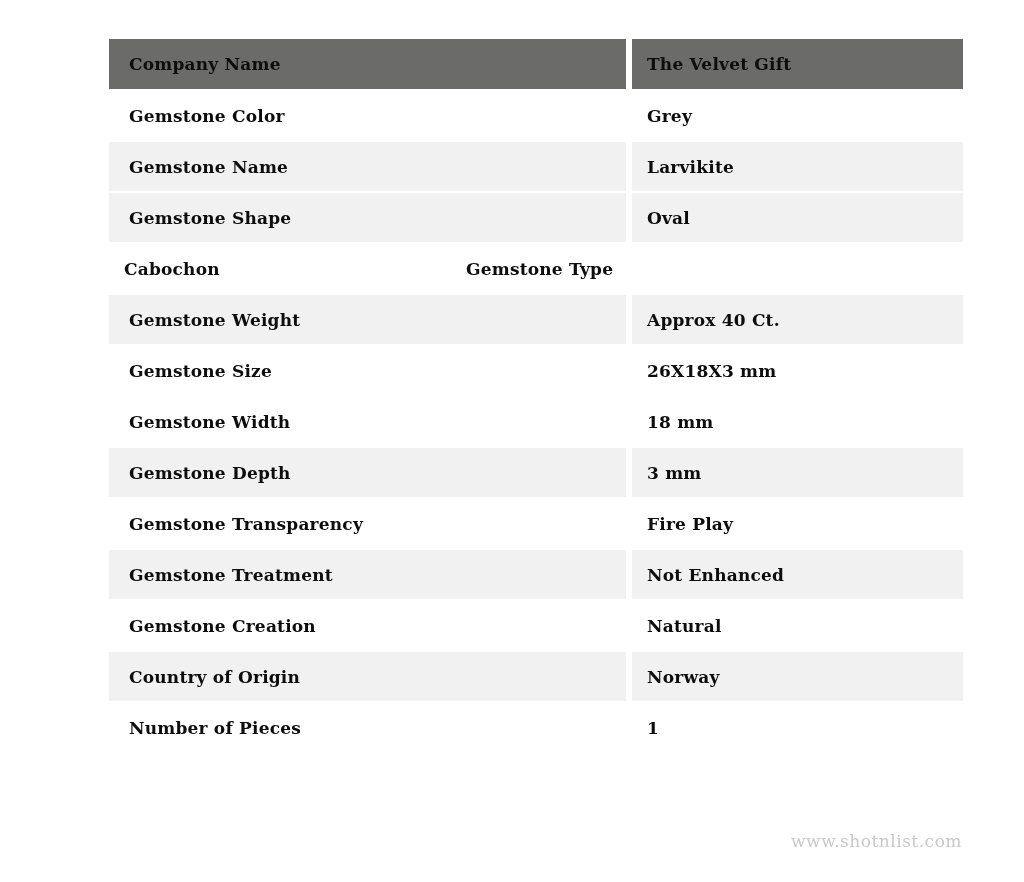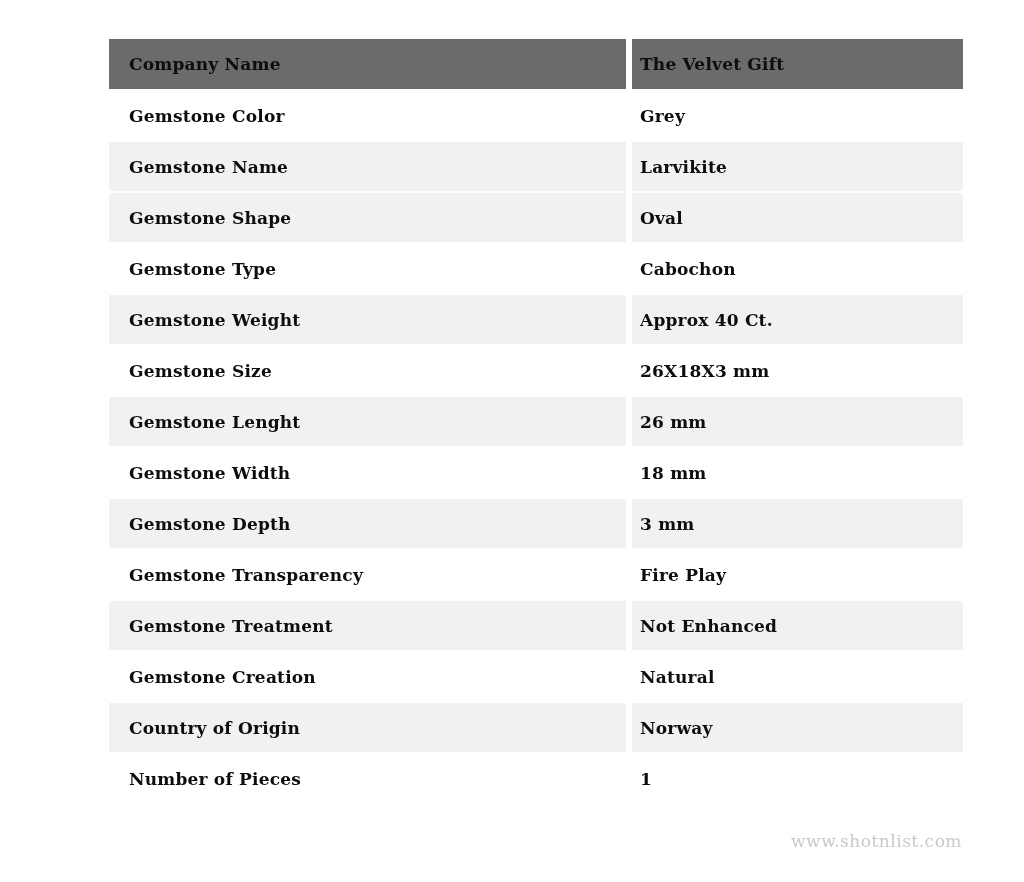--- a/index.html
+++ b/index.html
@@ -32,21 +32,21 @@
     color: var(--text-color, #0d0d0d);
     letter-spacing: 0.2px;
     background: var(--white-bg, #ffffff);
   }
   .label-cell {
     width: 517px;
     padding-left: 20px;
   }
   .value-cell {
     flex: 1;
-    padding-left: 8px;
+    padding-left: 15px;
   }
   .header-row { height: 50px; }
   .header-row .cell { background: var(--header-bg, #6b6b69); }
   .data-row { height: 49px; }
   .data-row.stripe .cell { background: var(--stripe-bg, #f1f1f1); }
   .watermark {
     position: absolute;
     right: 86px;
     top: 831px;
     font-weight: normal;
@@ -74,38 +74,34 @@
     <div class="cell label-cell">Gemstone Name</div>
     <div class="cell value-cell">Larvikite</div>
   </div>
 
   <div class="row data-row stripe">
     <div class="cell label-cell">Gemstone Shape</div>
     <div class="cell value-cell">Oval</div>
   </div>
 
   <div class="row data-row">
+    <div class="cell value-cell">Cabochon</div>
     <div class="cell label-cell">Gemstone Type</div>
-    <div class="cell value-cell">Cabochon</div>
   </div>
 
   <div class="row data-row stripe">
     <div class="cell label-cell">Gemstone Weight</div>
     <div class="cell value-cell">Approx 40 Ct.</div>
   </div>
 
   <div class="row data-row">
     <div class="cell label-cell">Gemstone Size</div>
     <div class="cell value-cell">26X18X3 mm</div>
   </div>
 
-  <div class="row data-row stripe">
-    <div class="cell label-cell">Gemstone Lenght</div>
-    <div class="cell value-cell">26 mm</div>
-  </div>
 
   <div class="row data-row">
     <div class="cell label-cell">Gemstone Width</div>
     <div class="cell value-cell">18 mm</div>
   </div>
 
   <div class="row data-row stripe">
     <div class="cell label-cell">Gemstone Depth</div>
     <div class="cell value-cell">3 mm</div>
   </div>

